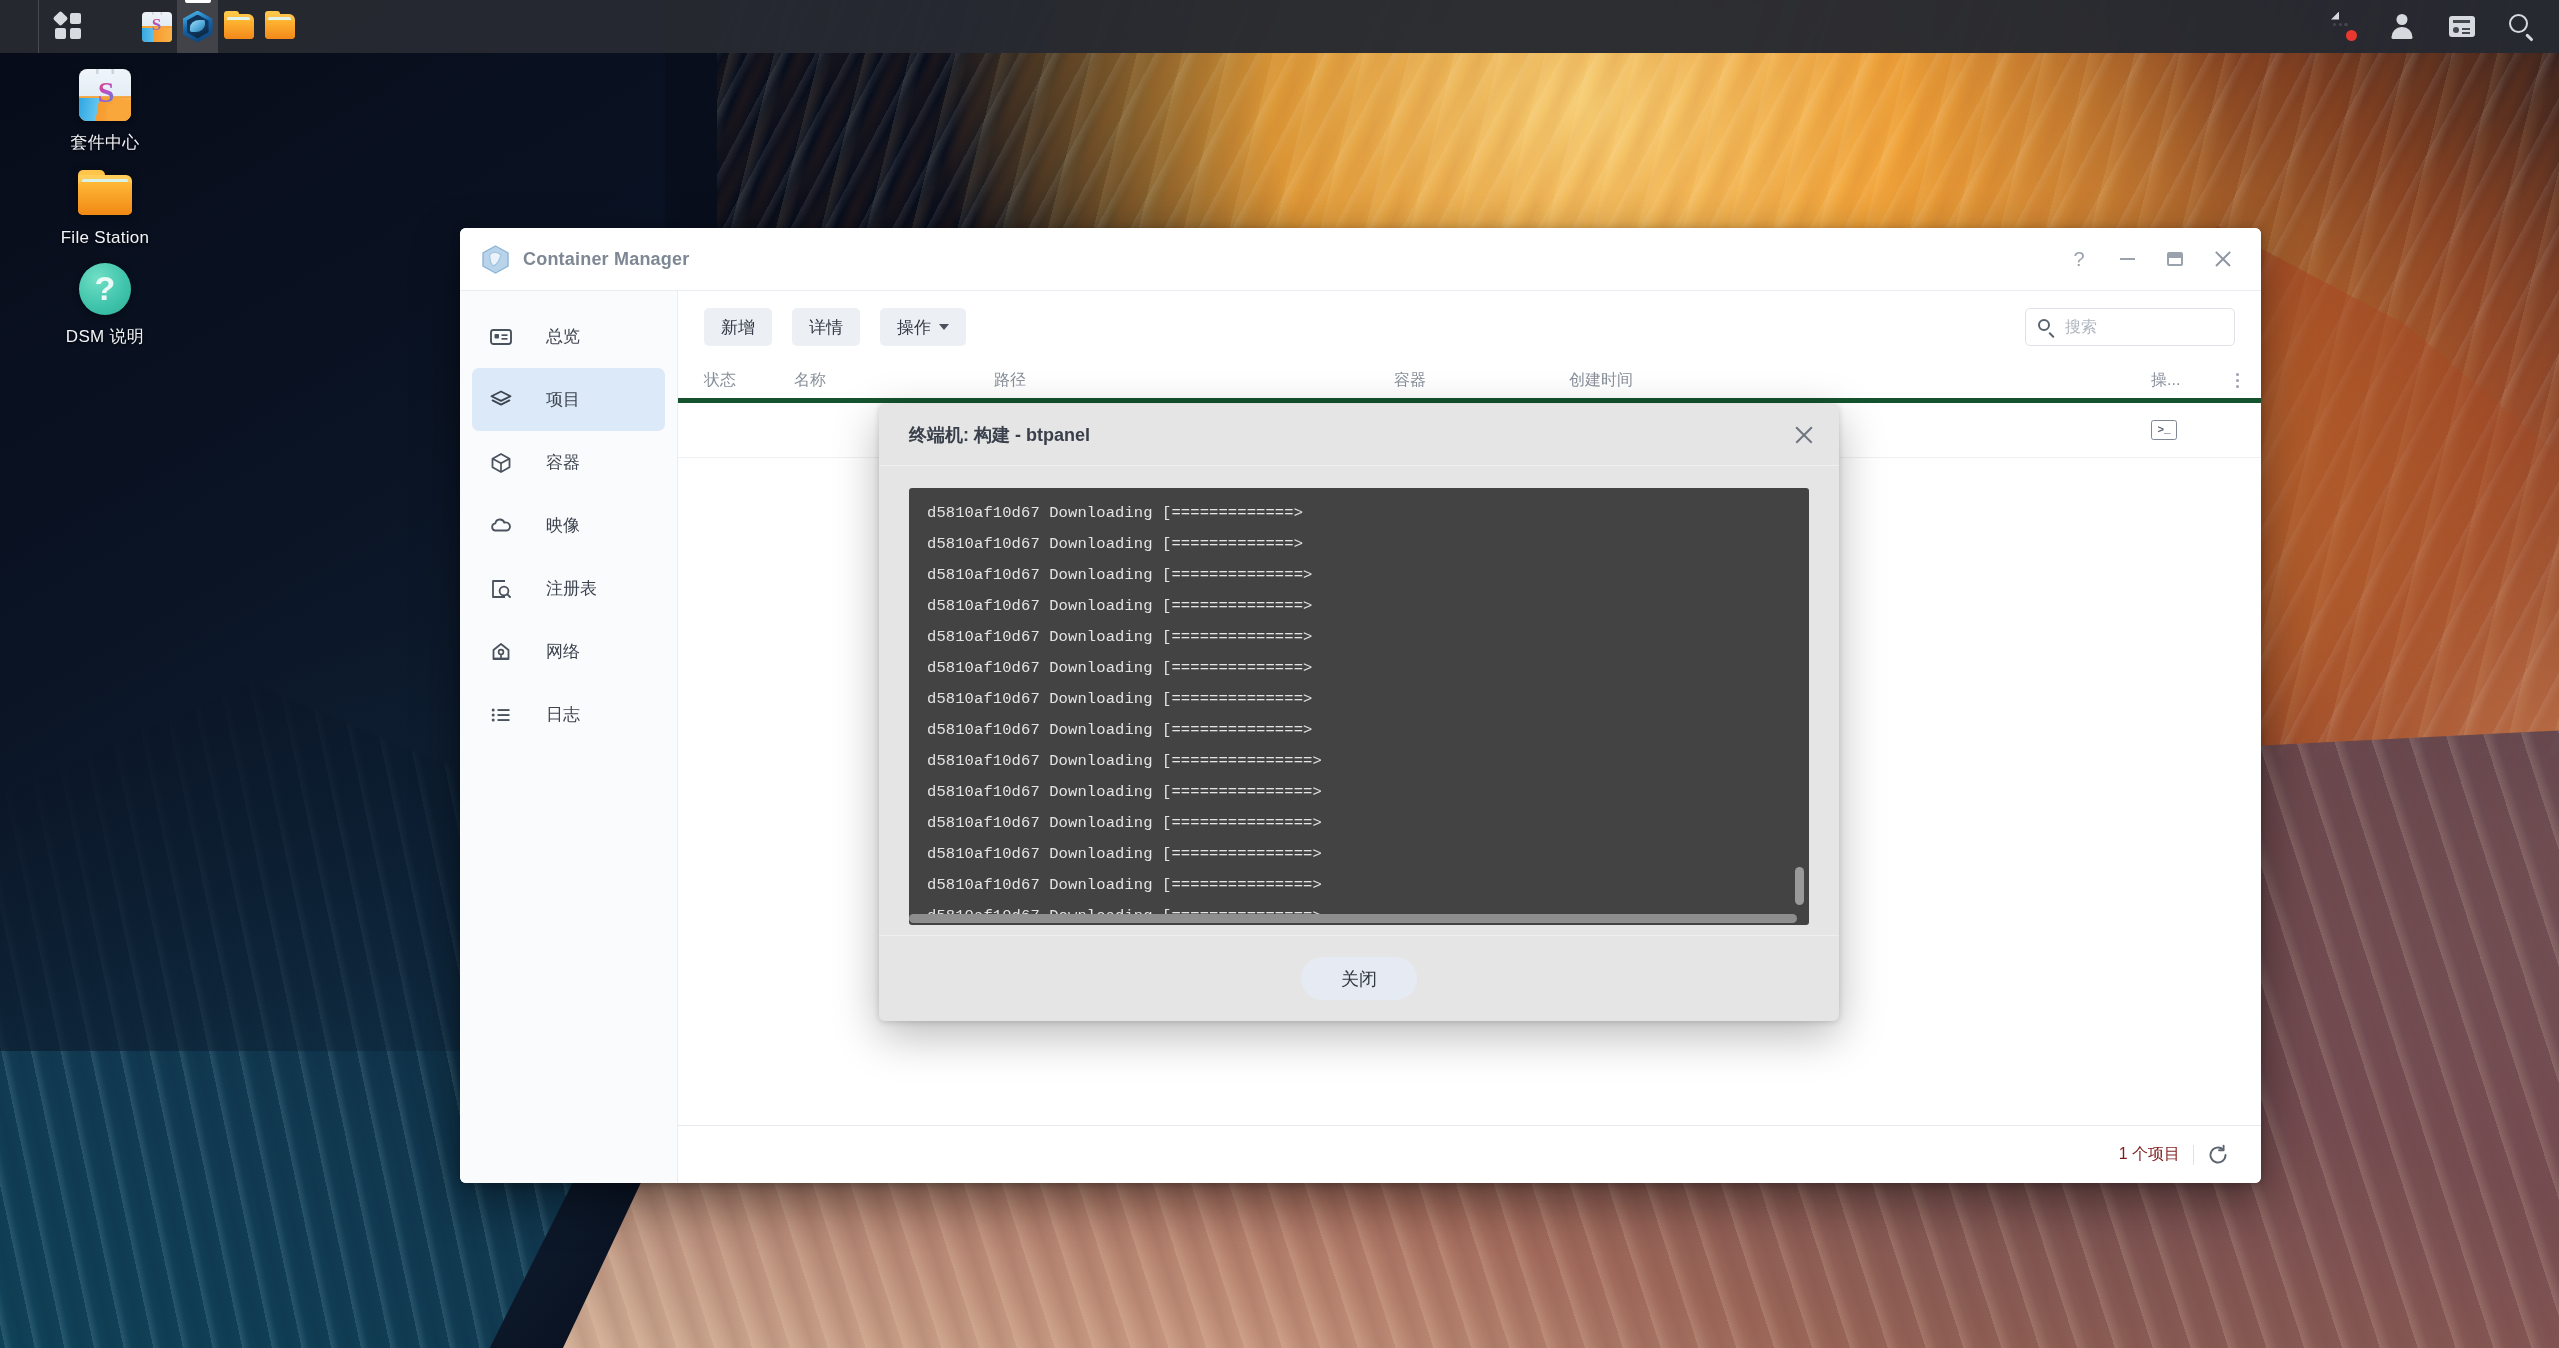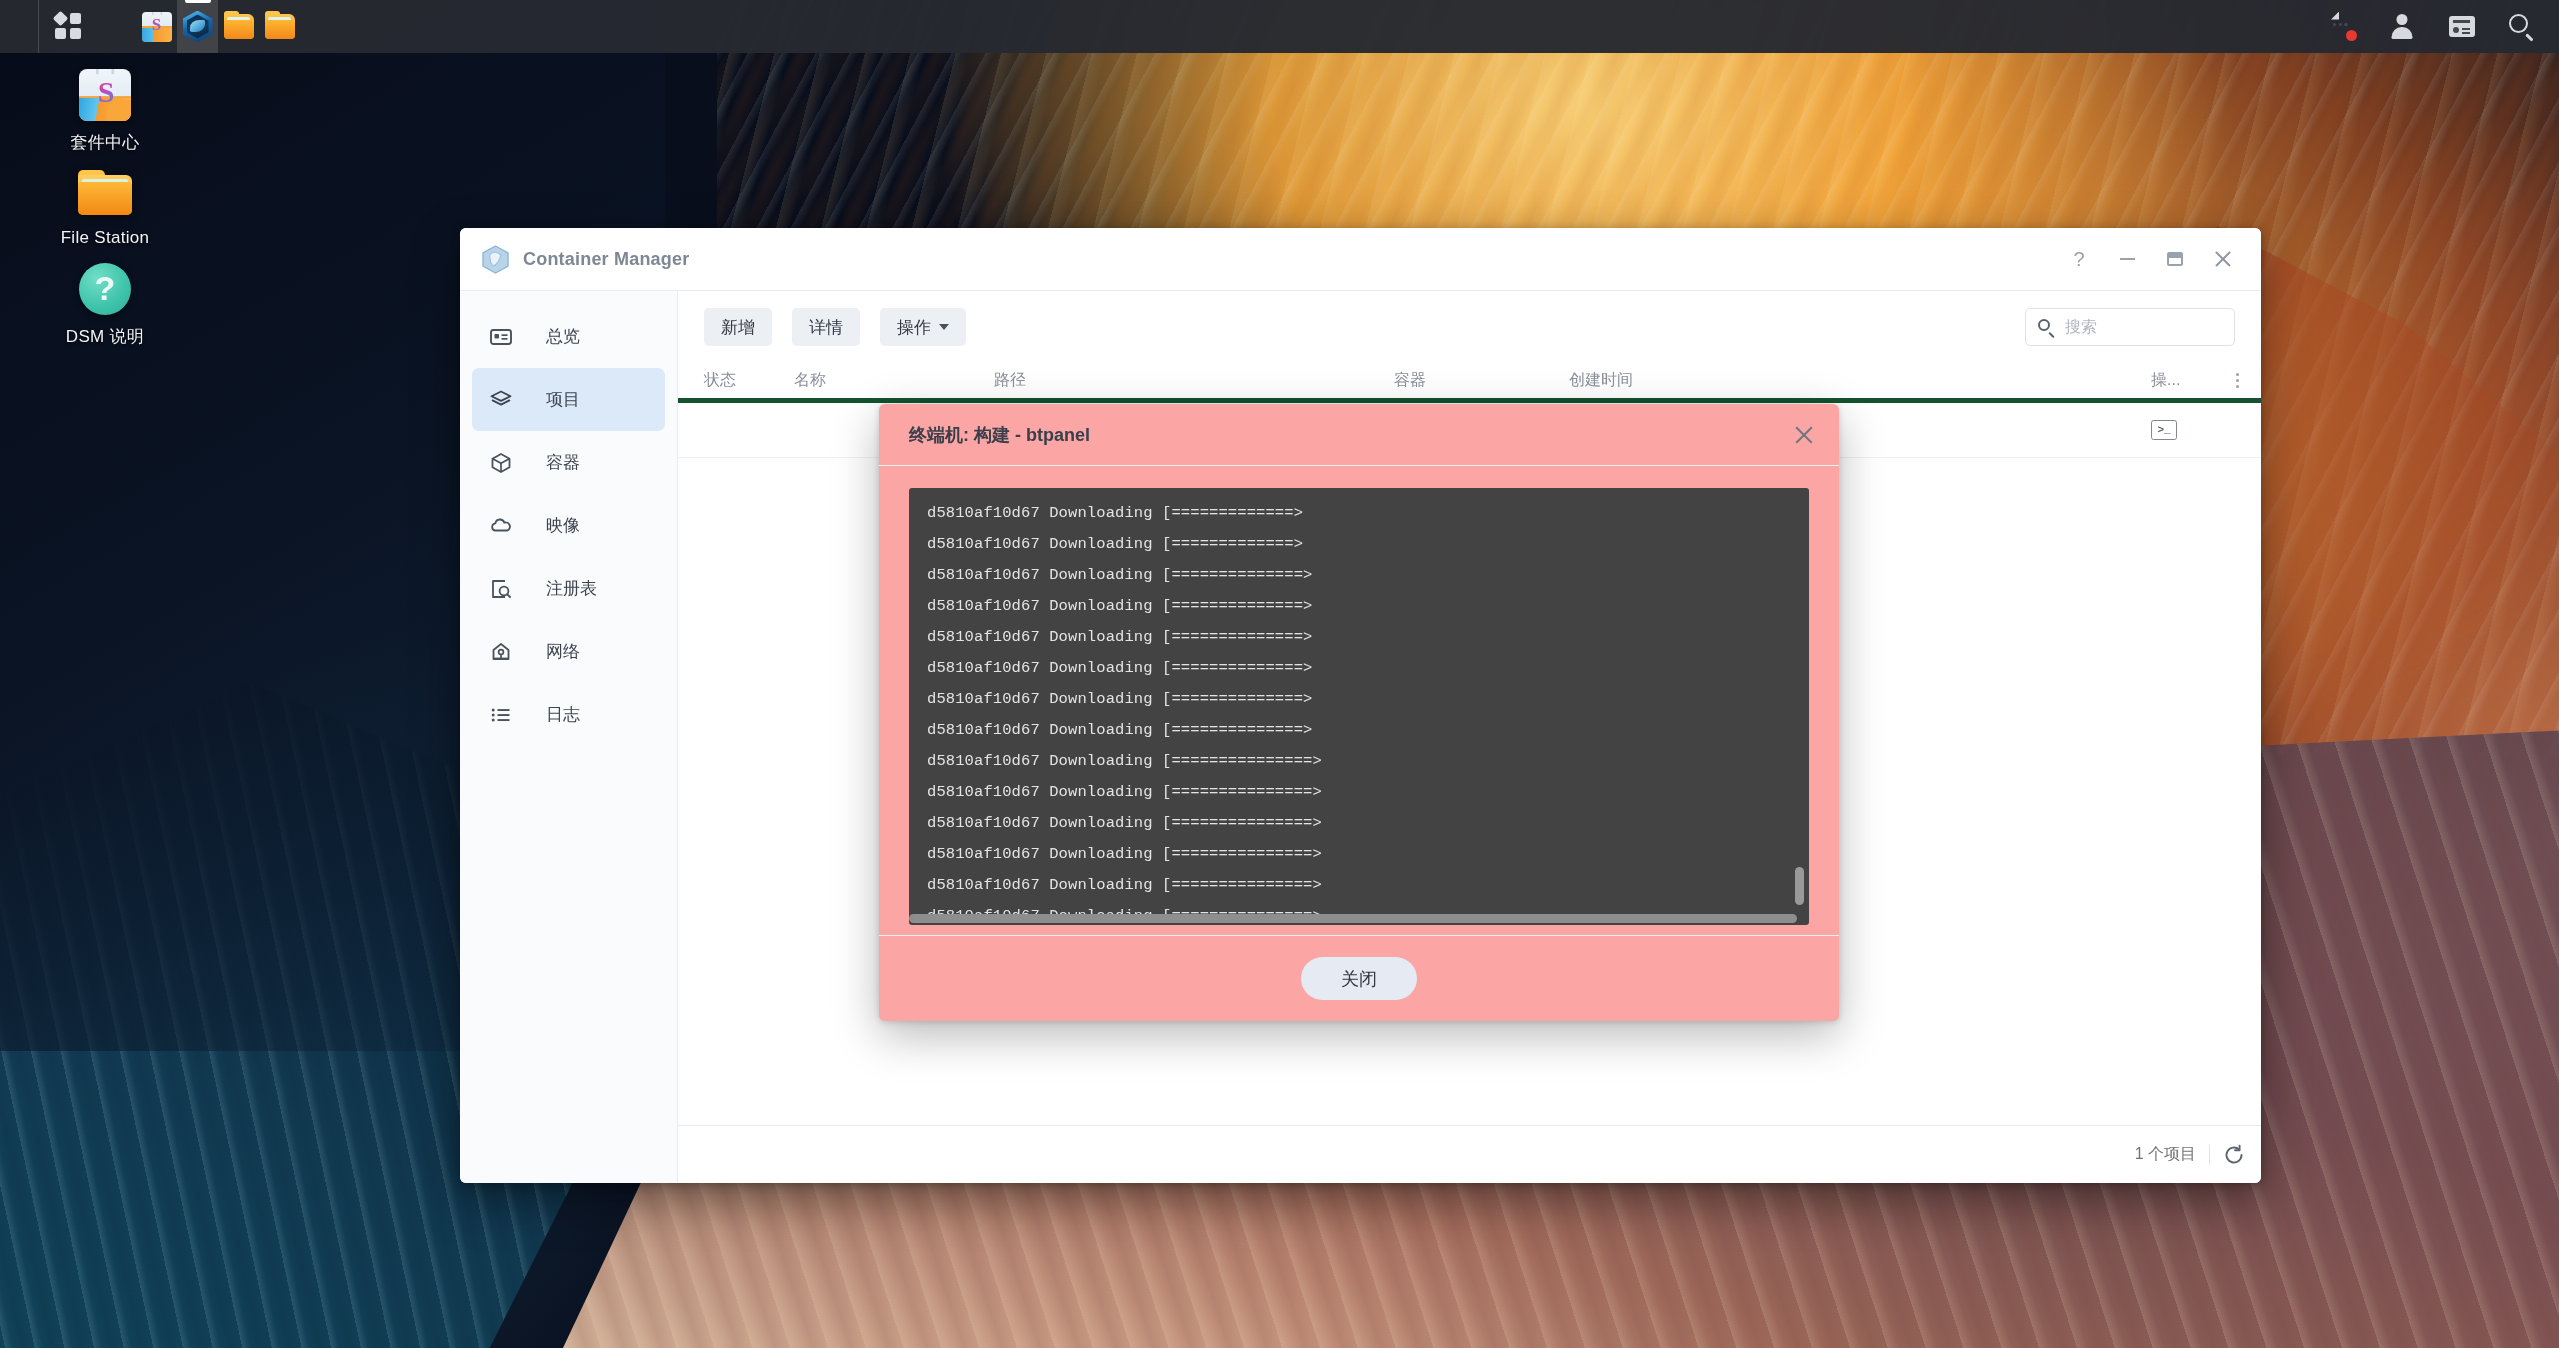--- a/index.html
+++ b/index.html
@@ -317,30 +317,30 @@
   }
   .term-btn-ic {
     width:26px; height:20px; border:1.6px solid #7e8794; border-radius:2.5px;
     display:flex; align-items:center; justify-content:center; gap:2px;
     font:600 11px "Liberation Mono",monospace; color:#5d6570;
   }
   .tbl-fill { flex:1; }
 
   .cm-statusbar {
     height:58px; flex:0 0 58px; border-top:1px solid #e6e9ee;
-    display:flex; align-items:center; justify-content:flex-end; padding-right:16px; gap:13px;
-    font-size:16px; color:#737373;
+    display:flex; align-items:center; justify-content:flex-end; padding-right:32px; gap:13px;
+    font-size:16px; color:#7f1d1d;
   }
   .sb-sep { width:1px; height:20px; background:#dfe3e9; }
   .refresh-ic { width:22px; height:22px; position:relative; }
 
   
   #terminal-modal {
     position:absolute; left:879px; top:404px; width:960px; height:617px;
-    background:#fca5a5; border-radius:6px; z-index:40;
+    background:#e5e5e5; border-radius:6px; z-index:40;
     box-shadow:0 14px 46px rgba(0,0,0,.28), 0 1px 6px rgba(0,0,0,.16);
     display:flex; flex-direction:column; overflow:hidden;
   }
   .tm-head {
     height:62px; flex:0 0 62px; display:flex; align-items:center; padding:0 20px 0 30px;
     border-bottom:1px solid #edeff2;
   }
   .tm-title { font-size:18px; color:#39404b; font-weight:700; }
   .tm-close {
     margin-left:auto; width:30px; height:30px; position:relative;

